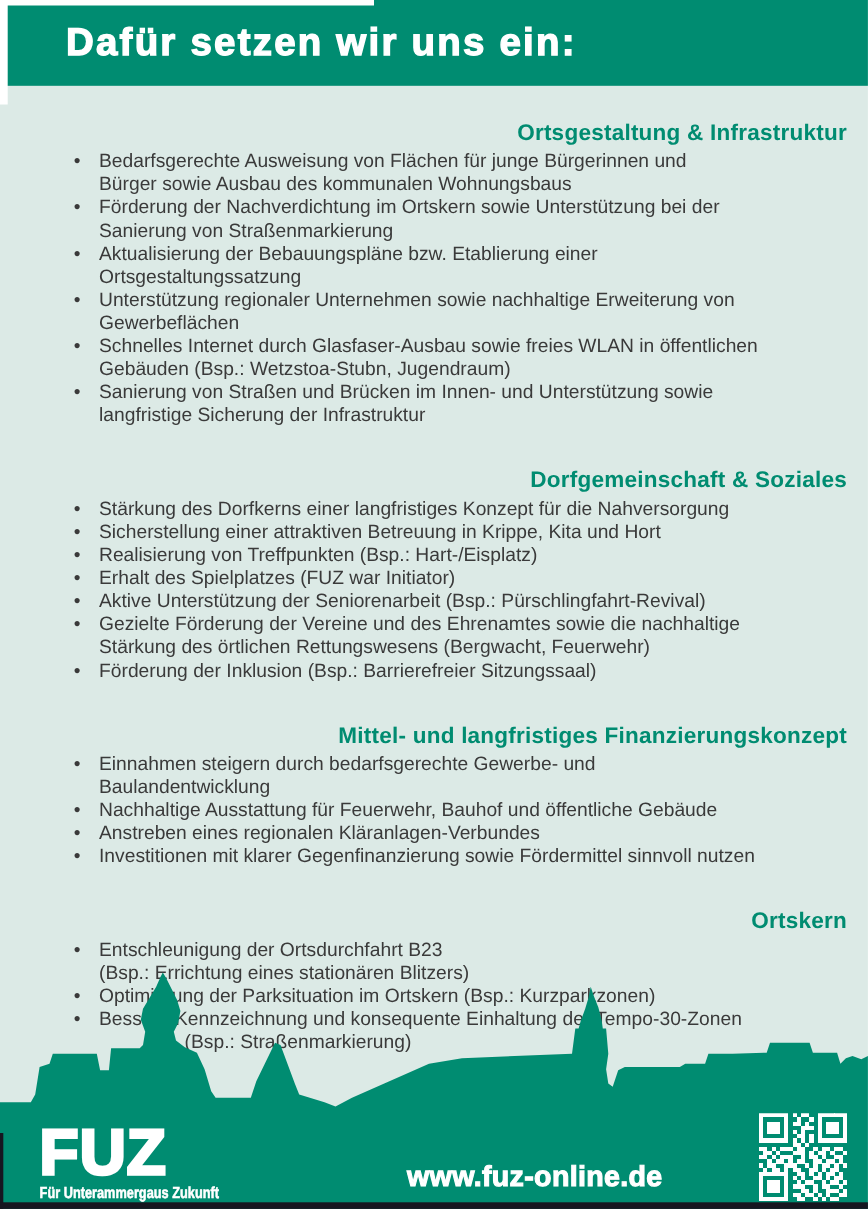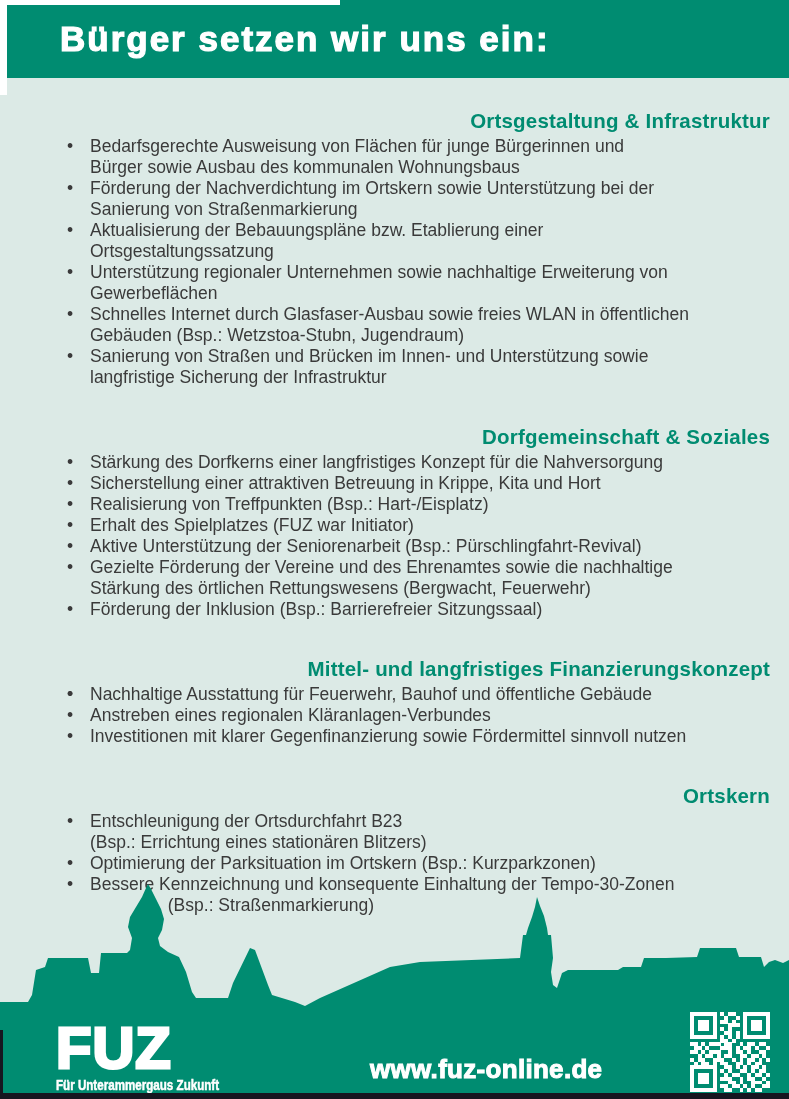--- a/index.html
+++ b/index.html
@@ -38,21 +38,21 @@
     font-size:17.5px;line-height:21px;color:#3a3a3a;
     white-space:pre-wrap;
   }
   li .b{position:absolute;left:3px;top:0;}
 
   
   .skyline{position:absolute;top:880px;left:0;width:789px;height:219px;}
   .skyline svg{display:block;}
 
   
-  .logo-block{position:absolute;left:36px;top:1020px;color:#ffffff;margin-left:20px;}
+  .logo-block{position:absolute;left:36px;top:1020px;color:#ffffff;}
   .logo-text{
     font-size:58px;font-weight:bold;line-height:56px;letter-spacing:1px;
     -webkit-text-stroke:3px #ffffff;
   }
   .logo-tagline{
     font-size:14.5px;font-weight:bold;margin-top:1px;white-space:nowrap;
     transform:scaleX(0.8);transform-origin:left center;
     -webkit-text-stroke:0.5px #ffffff;
   }
   .website{
@@ -61,21 +61,21 @@
     -webkit-text-stroke:1px #ffffff;white-space:nowrap;
   }
   .qr{position:absolute;left:690px;top:1012px;width:80px;height:80px;}
 </style>
 </head>
 <body>
 
 <div class="page">
 
   <header class="header">
-    <div class="title">Bürger setzen wir uns ein:</div>
+    <div class="title">Dafür setzen wir uns ein:</div>
   </header>
 
   <main class="content">
 
     <section>
       <h2>Ortsgestaltung &amp; Infrastruktur</h2>
       <ul>
         <li><span class="b">•</span><span>Bedarfsgerechte Ausweisung von Flächen für junge Bürgerinnen und
 Bürger sowie Ausbau des kommunalen Wohnungsbaus</span></li>
         <li><span class="b">•</span><span>Förderung der Nachverdichtung im Ortskern sowie Unterstützung bei der
@@ -101,21 +101,22 @@
         <li><span class="b">•</span><span>Aktive Unterstützung der Seniorenarbeit (Bsp.: Pürschlingfahrt-Revival)</span></li>
         <li><span class="b">•</span><span>Gezielte Förderung der Vereine und des Ehrenamtes sowie die nachhaltige
 Stärkung des örtlichen Rettungswesens (Bergwacht, Feuerwehr)</span></li>
         <li><span class="b">•</span><span>Förderung der Inklusion (Bsp.: Barrierefreier Sitzungssaal)</span></li>
       </ul>
     </section>
 
     <section>
       <h2>Mittel- und langfristiges Finanzierungskonzept</h2>
       <ul>
-        <li><span class="b">•</span></li>
+        <li><span class="b">•</span><span>Einnahmen steigern durch bedarfsgerechte Gewerbe- und
+Baulandentwicklung</span></li>
         <li><span class="b">•</span><span>Nachhaltige Ausstattung für Feuerwehr, Bauhof und öffentliche Gebäude</span></li>
         <li><span class="b">•</span><span>Anstreben eines regionalen Kläranlagen-Verbundes</span></li>
         <li><span class="b">•</span><span>Investitionen mit klarer Gegenfinanzierung sowie Fördermittel sinnvoll nutzen</span></li>
       </ul>
     </section>
 
     <section>
       <h2>Ortskern</h2>
       <ul>
         <li><span class="b">•</span><span>Entschleunigung der Ortsdurchfahrt B23

